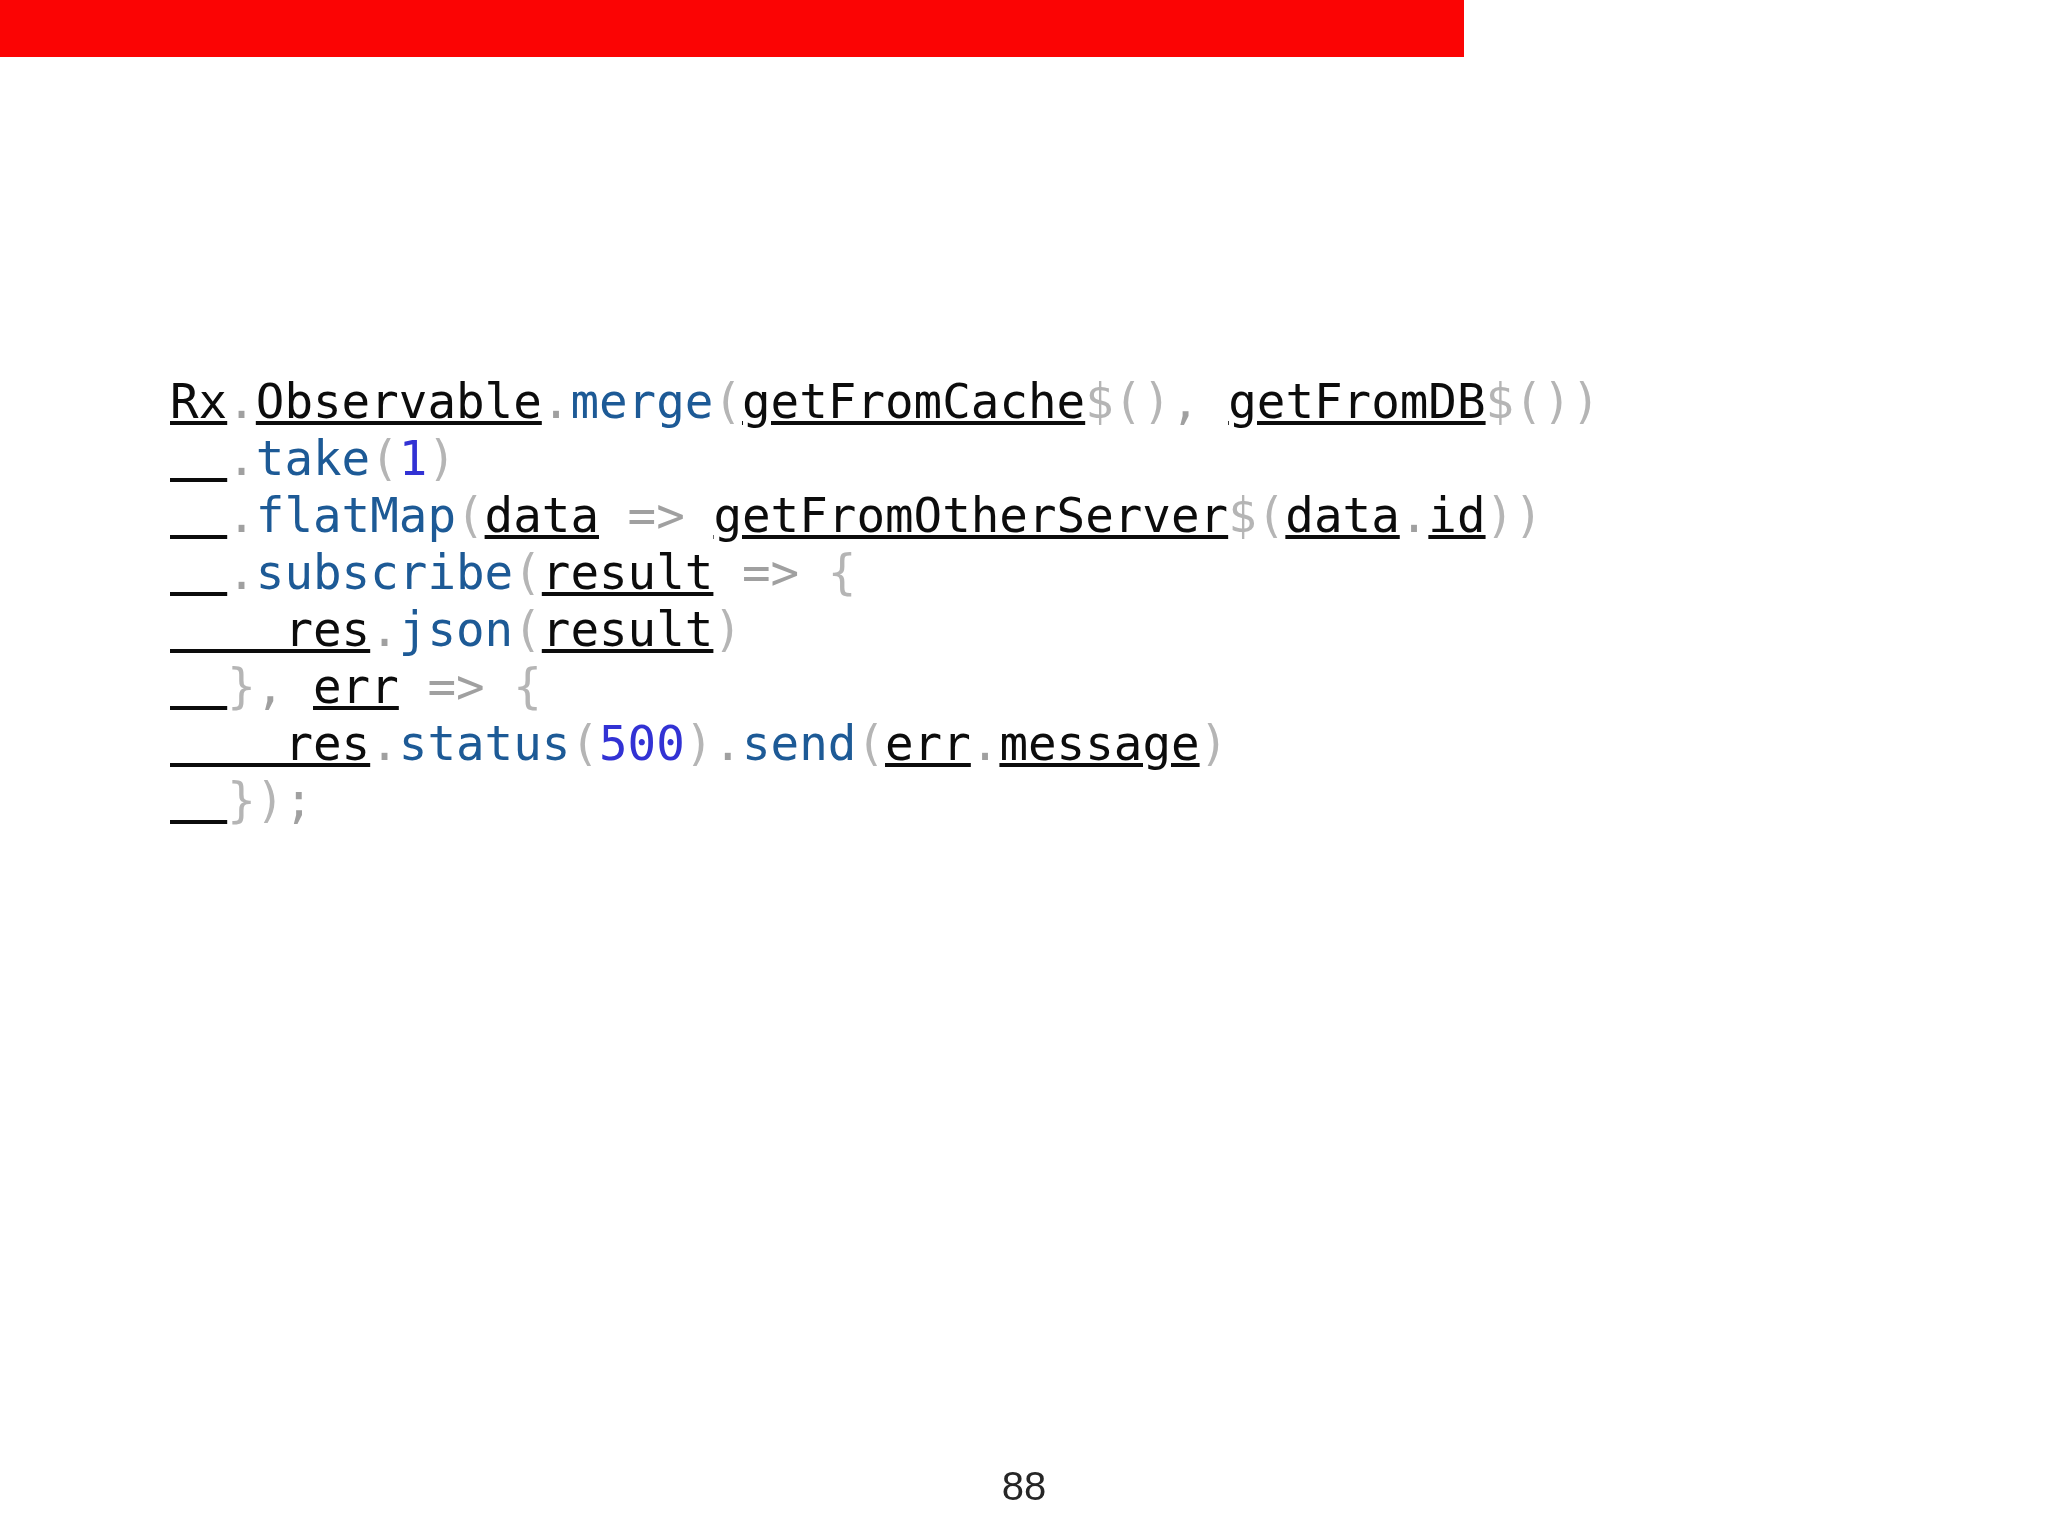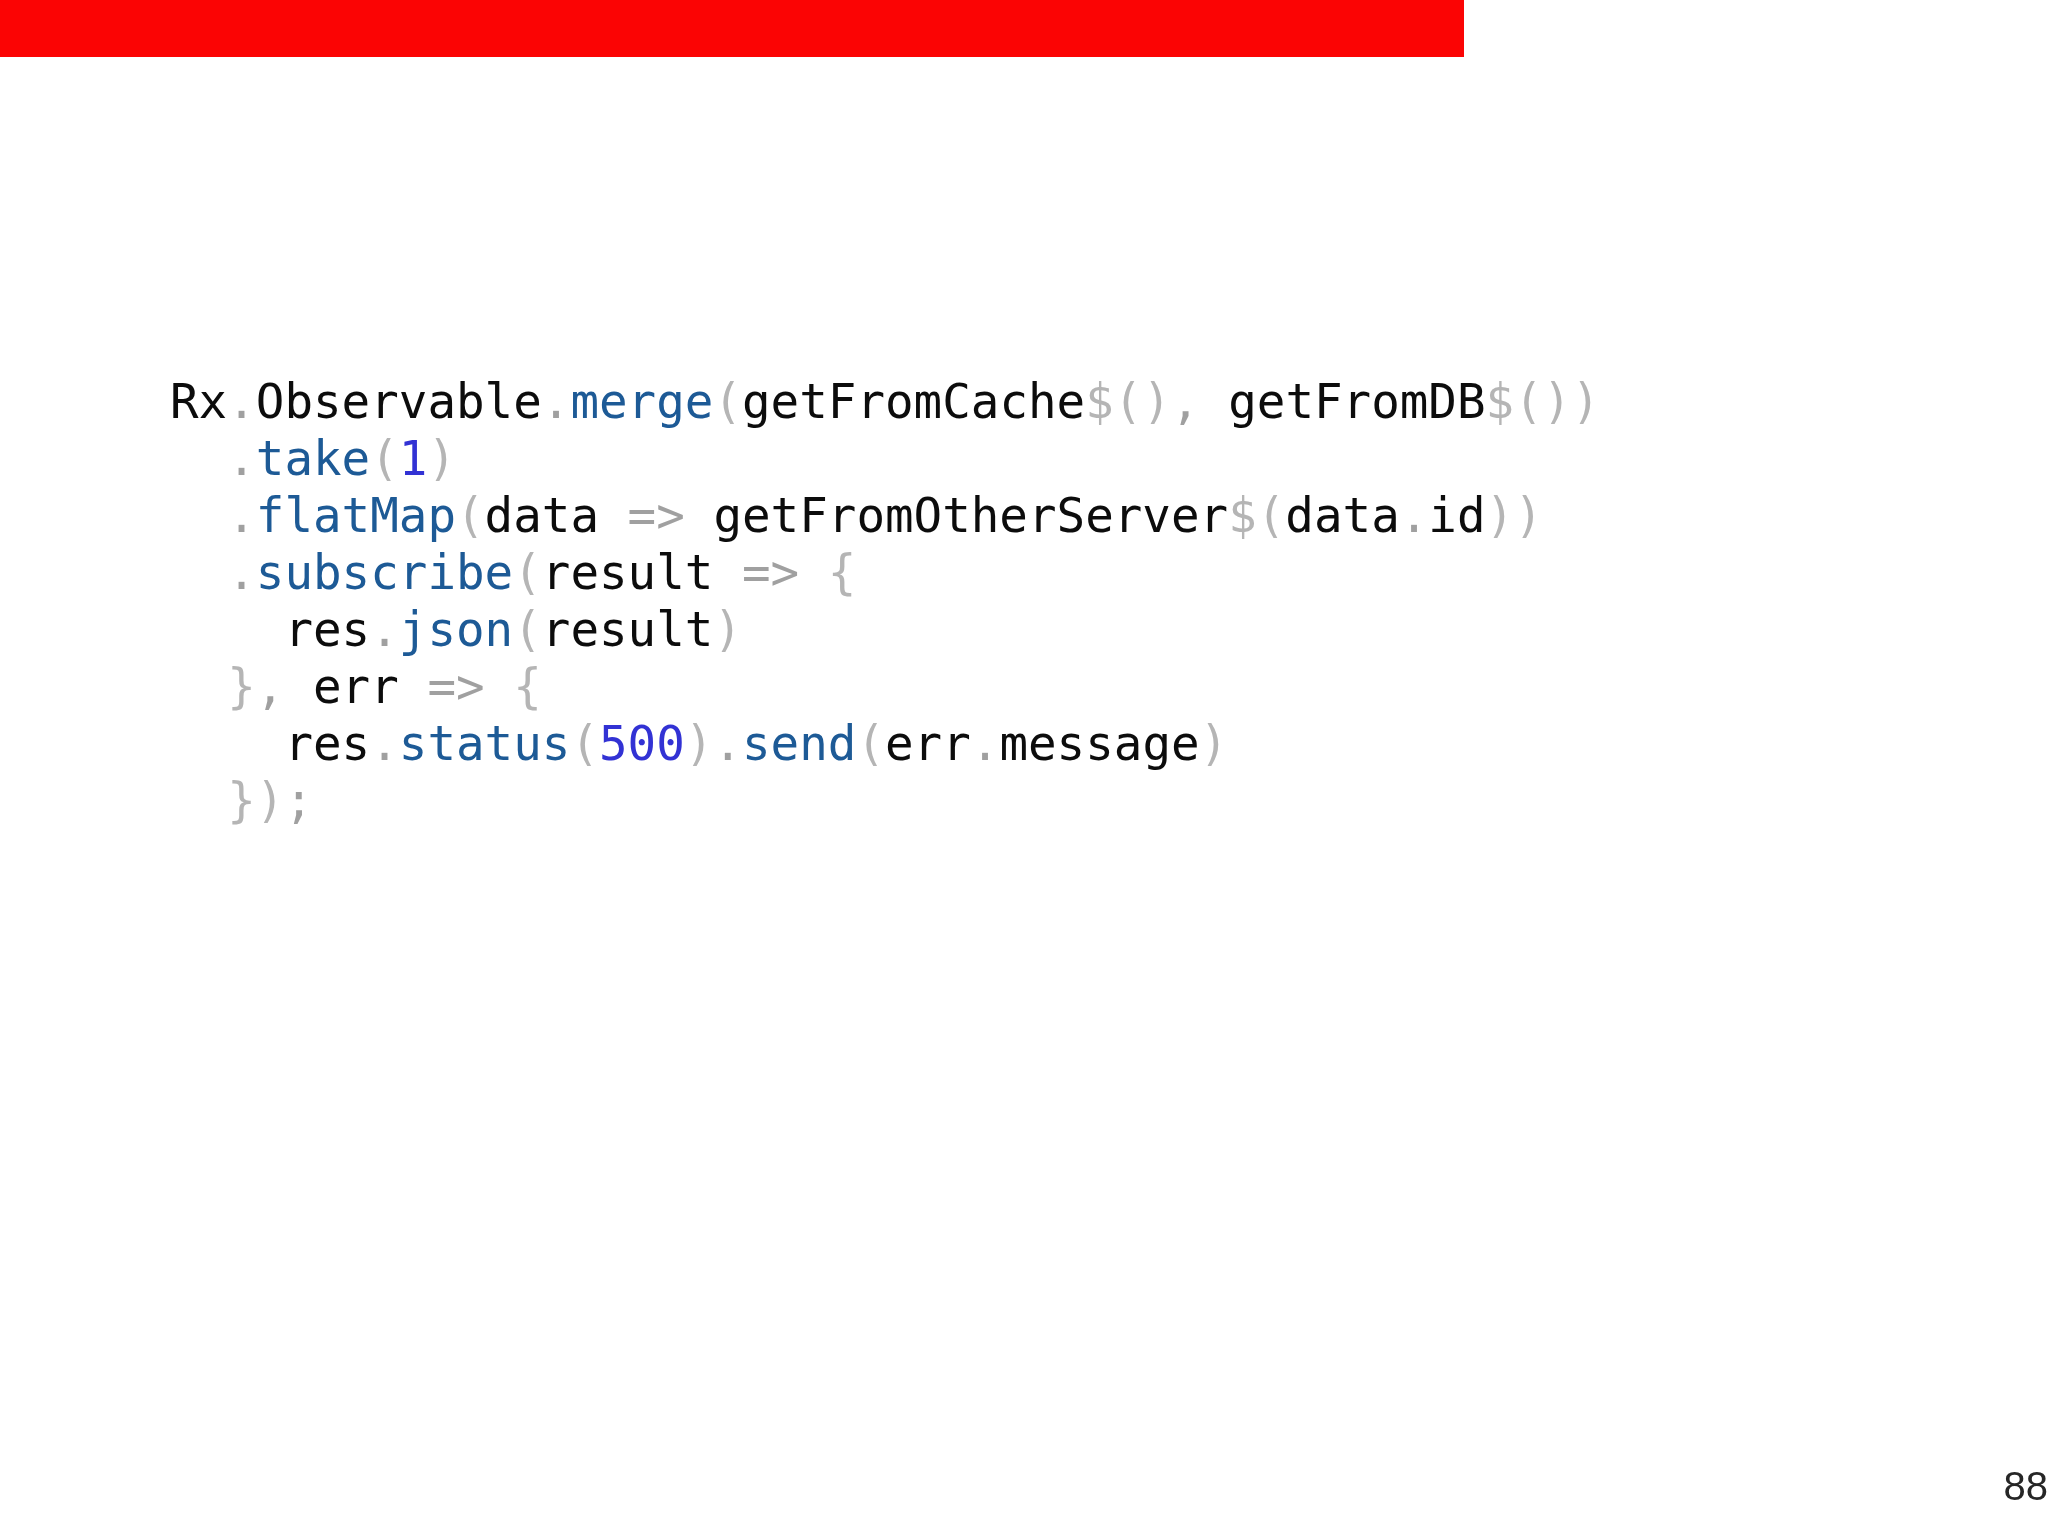--- a/index.html
+++ b/index.html
@@ -45,31 +45,31 @@
     left: 170px;
     top: 373px;
     margin: 0;
     font-family: "DejaVu Sans Mono", "Liberation Mono", monospace;
     font-weight: 400;
     font-size: 47.5px;
     line-height: 57px;
     white-space: pre;
     color: var(--c-plain, #0c0c0c);
   }
-  .tok-plain  { color: var(--c-plain,  #0c0c0c); }
+  .tok-plain  { color: var(--c-plain,  #0c0c0c); text-decoration: underline; }
   .tok-method { color: var(--c-method, #1d5a96); }
   .tok-number { color: var(--c-number, #3232d4); }
   .tok-punct  { color: var(--c-punct,  #a0a0a0); }
   .tok-paren  { color: var(--c-paren,  #b5b5b5); }
   .page-number {
     position: absolute;
     left: 0;
     right: 0;
     top: 1462px;
-    text-align: right;
+    text-align: center;
     font-family: "Liberation Sans", sans-serif;
     font-size: 40px;
     line-height: 1.2;
     color: #262626;
   }
 </style>
 </head>
 <body>
 
 <div class="slide">

